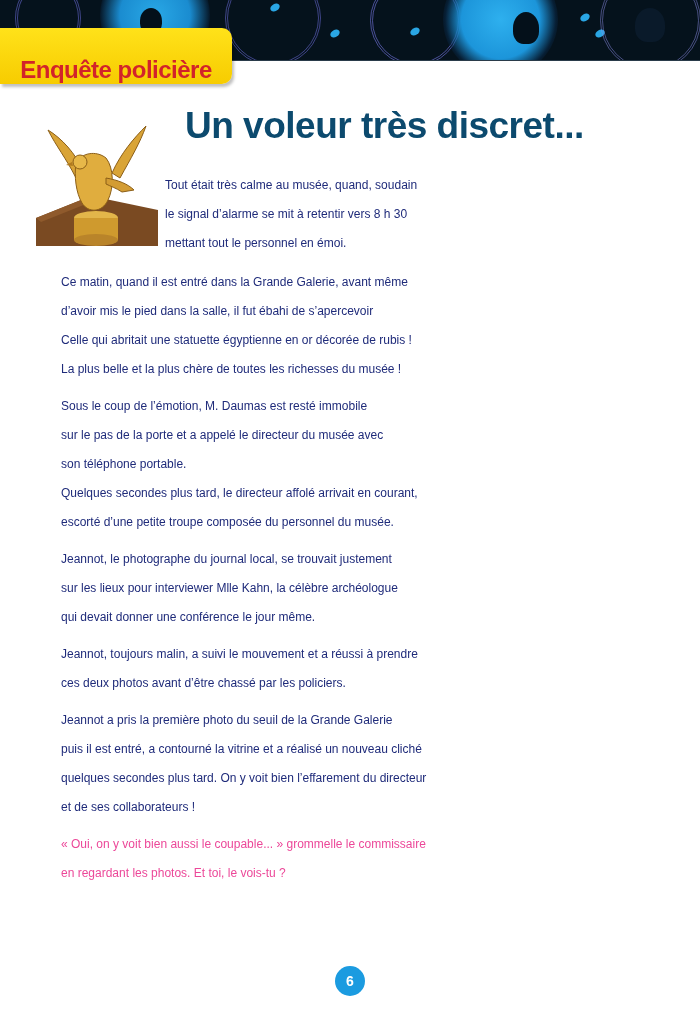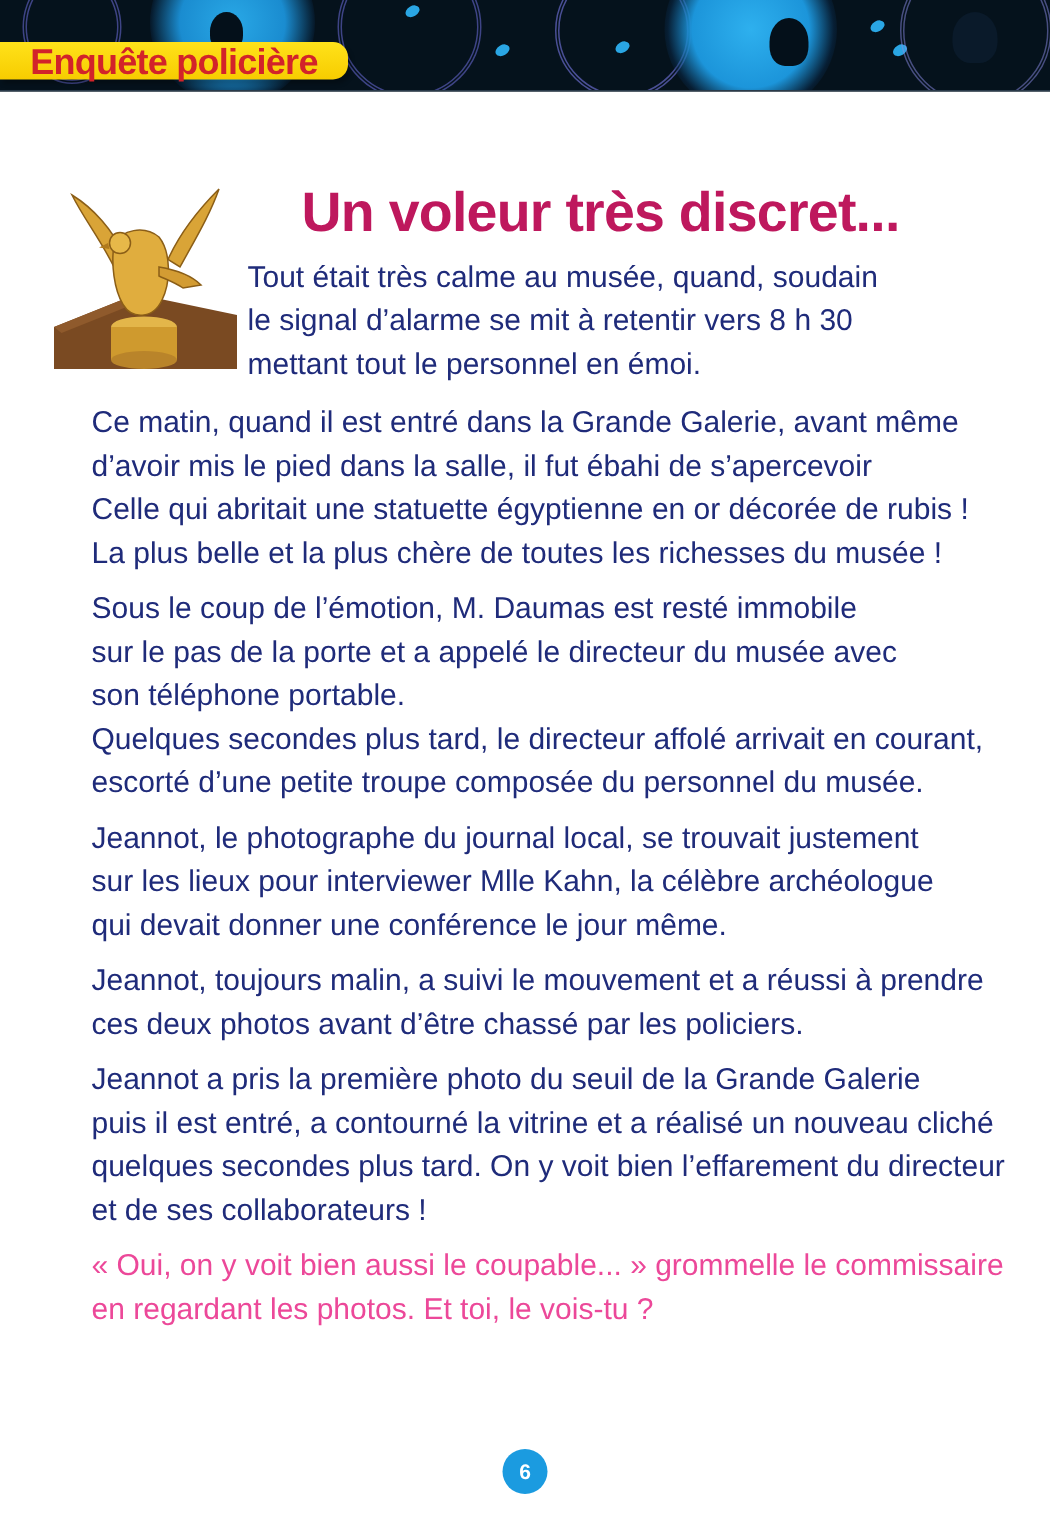--- a/index.html
+++ b/index.html
@@ -23,38 +23,38 @@
   .fp { position: absolute; border-radius: 50%;
         border: 3px double rgba(110,110,220,0.55); }
   .fp1 { left: 15px; top: -20px; width: 60px; height: 70px; }
   .fp2 { left: 225px; top: -30px; width: 90px; height: 90px; }
   .fp3 { left: 370px; top: -25px; width: 85px; height: 85px; border-color: rgba(120,120,230,0.6); }
   .fp4 { left: 600px; top: -30px; width: 95px; height: 95px; border-color: rgba(140,140,230,0.5); }
   .dot { position: absolute; width: 10px; height: 7px; border-radius: 50%; background: #2aa6e4; transform: rotate(-30deg); }
   .thief { position: absolute; width: 22px; height: 26px; background: #04101a;
            border-radius: 50% 50% 40% 40%; }
   .tag {
-    position: absolute; left: 0; top: 28px; width: 232px; height: 25px;
+    position: absolute; left: 0; top: 28px; width: 232px; height: 56px;
     background: linear-gradient(#ffe21a, #f7cc00);
     border-radius: 0 10px 10px 0;
     box-shadow: 2px 3px 3px rgba(0,0,0,0.25);
-    display: flex; align-items: flex-start; justify-content: center;
+    display: flex; align-items: flex-end; justify-content: center;
   }
   .tag span {
     color: #d2232a; font-weight: bold; font-size: 24px; letter-spacing: -0.5px;
     font-family: "Liberation Sans", sans-serif;
   }
   .eagle { position: absolute; left: 36px; top: 118px; width: 122px; height: 130px; }
   h1 {
-    position: absolute; left: 185px; top: 105px; margin: 16px;
-    font-size: 37px; font-weight: bold; color: #be185d; letter-spacing: -0.5px;
+    position: absolute; left: 185px; top: 105px; margin: 0;
+    font-size: 37px; font-weight: bold; color: #0c4a6e; letter-spacing: -0.5px;
     font-family: "Liberation Sans", sans-serif;
   }
   .text {
-    position: absolute; color: #1f2b7a; font-size: 20px; line-height: 29px;
+    position: absolute; color: #1f2b7a; font-size: 12px; line-height: 29px;
     font-family: "Liberation Sans", sans-serif;
   }
   .text p { margin: 0; white-space: nowrap; }
   .intro { left: 165px; top: 171px; }
   .body { left: 61px; top: 260px; }
   .body .para { margin-bottom: 8px; }
   .final { color: #ec4899; }
   .page-badge {
     position: absolute; left: 335px; top: 966px; width: 30px; height: 30px;
     border-radius: 50%; background: #1b9be0; color: #fff;

